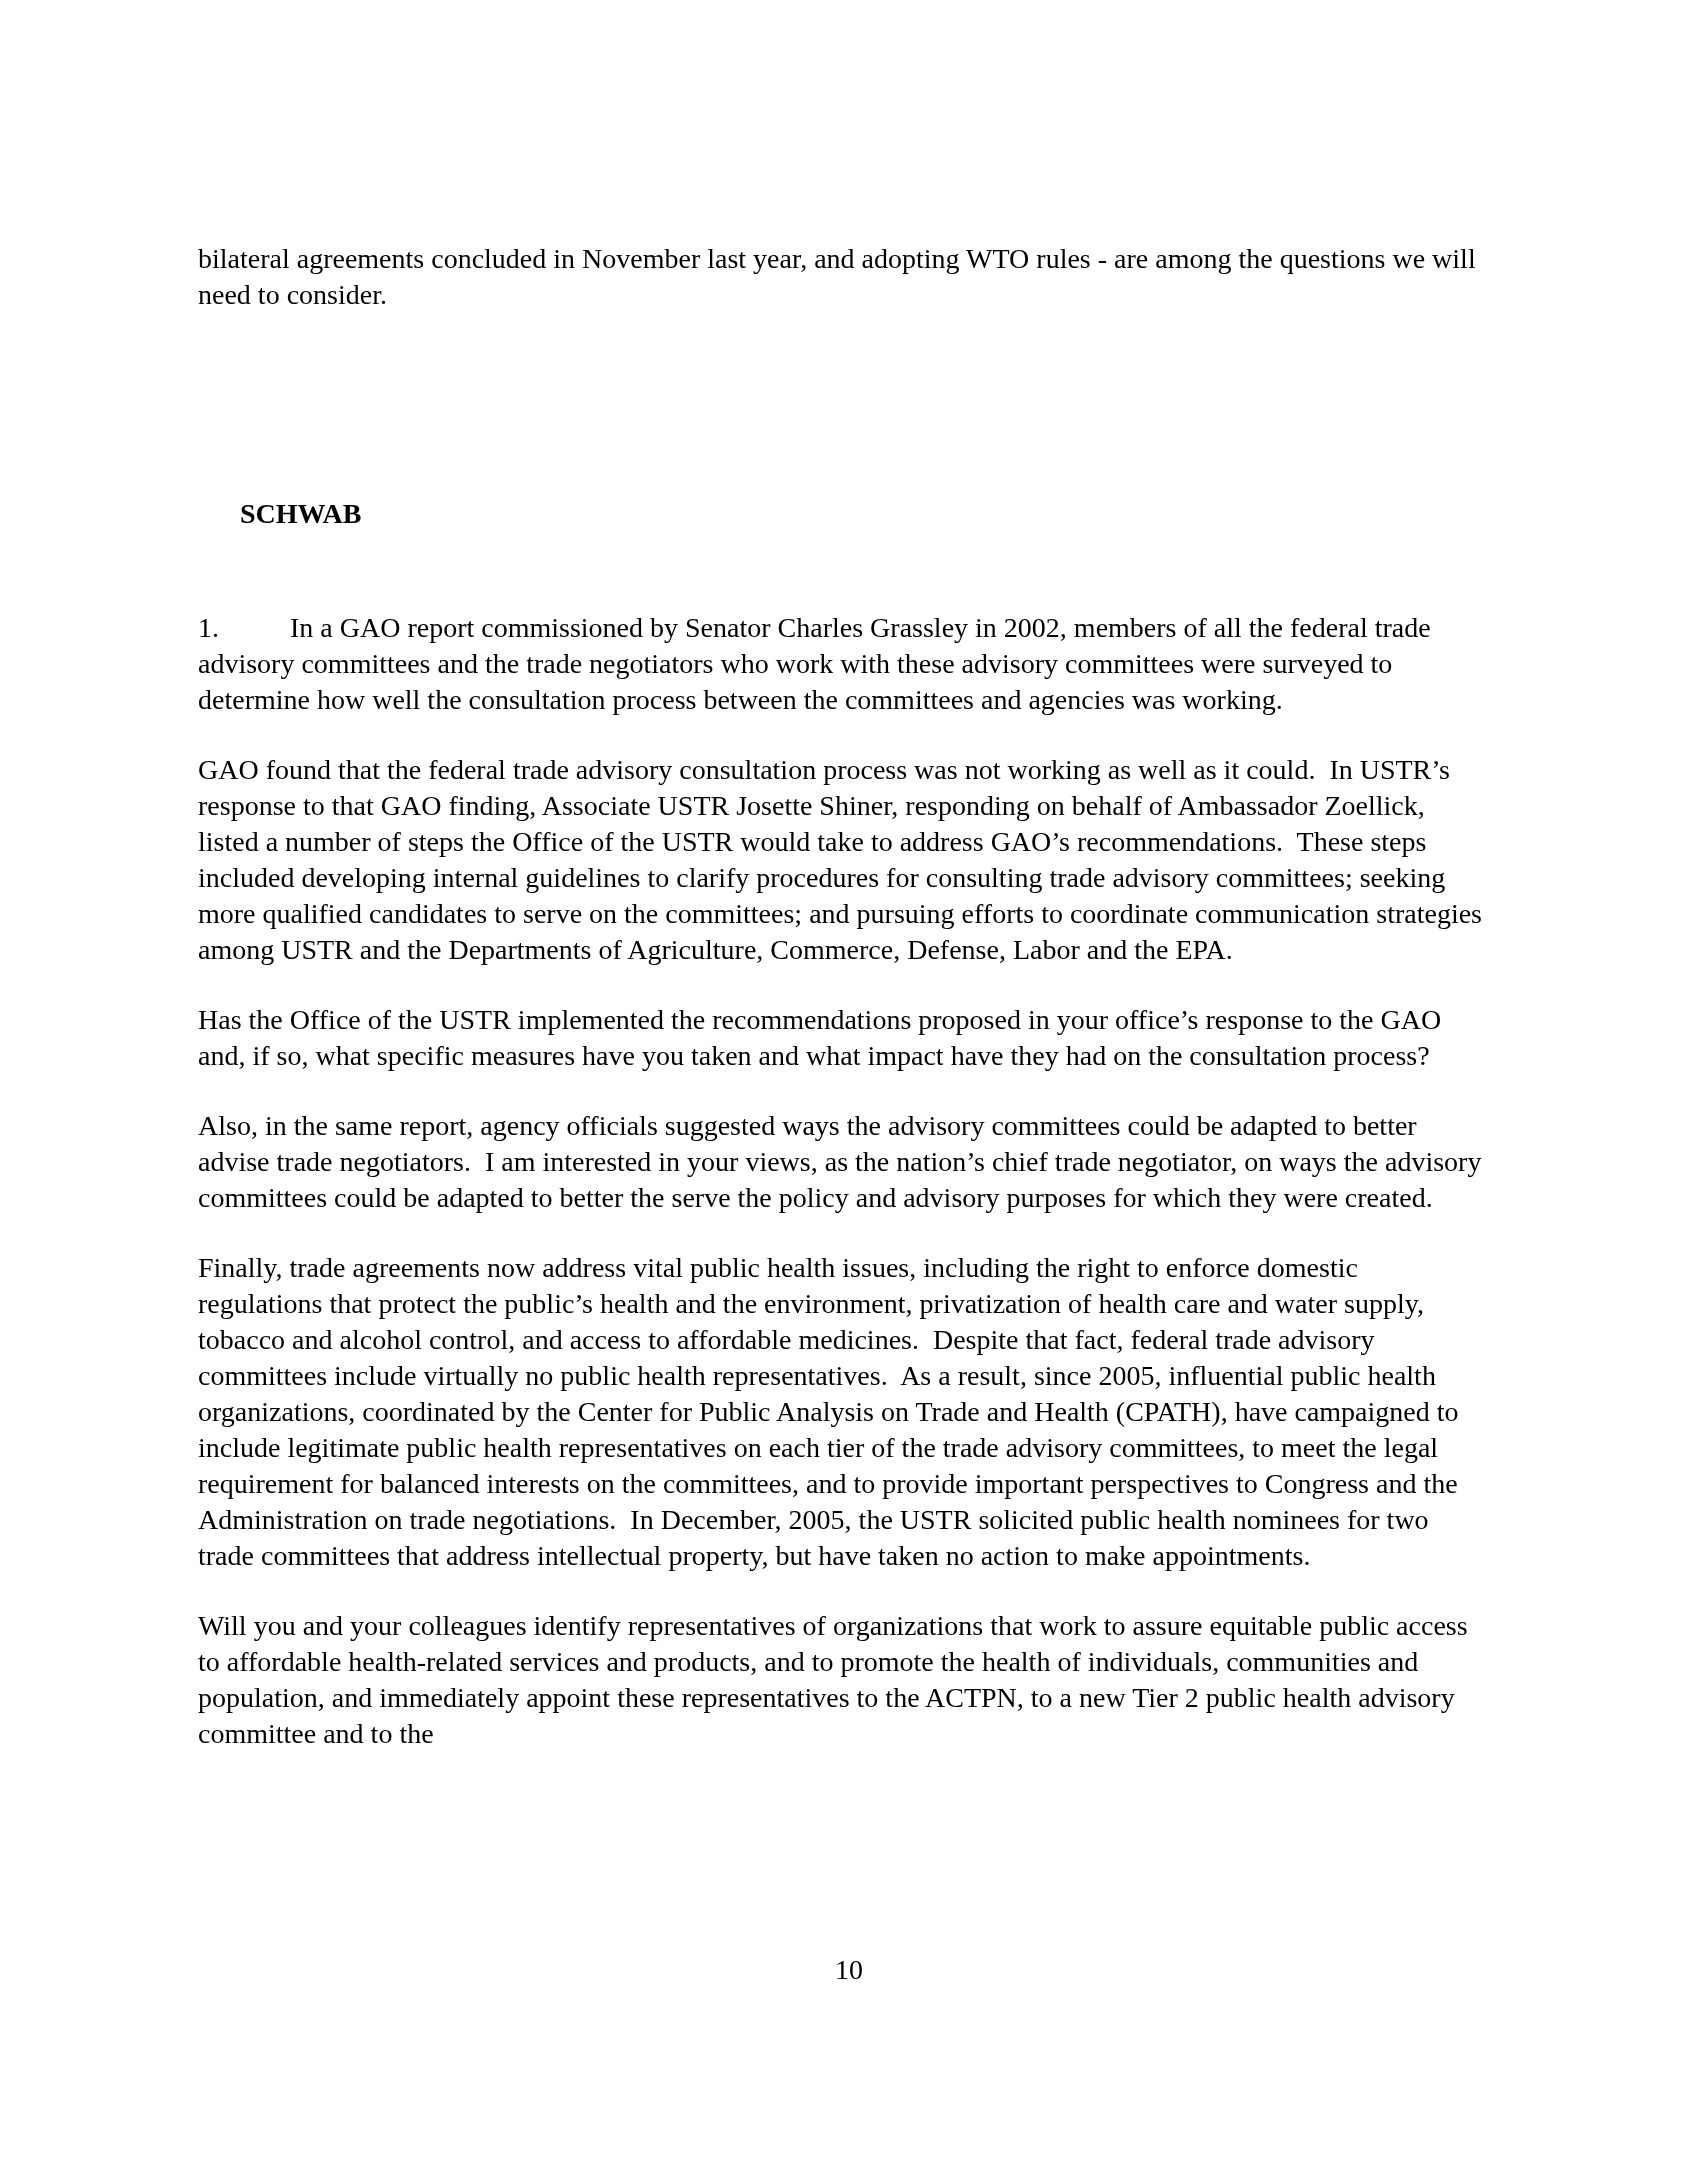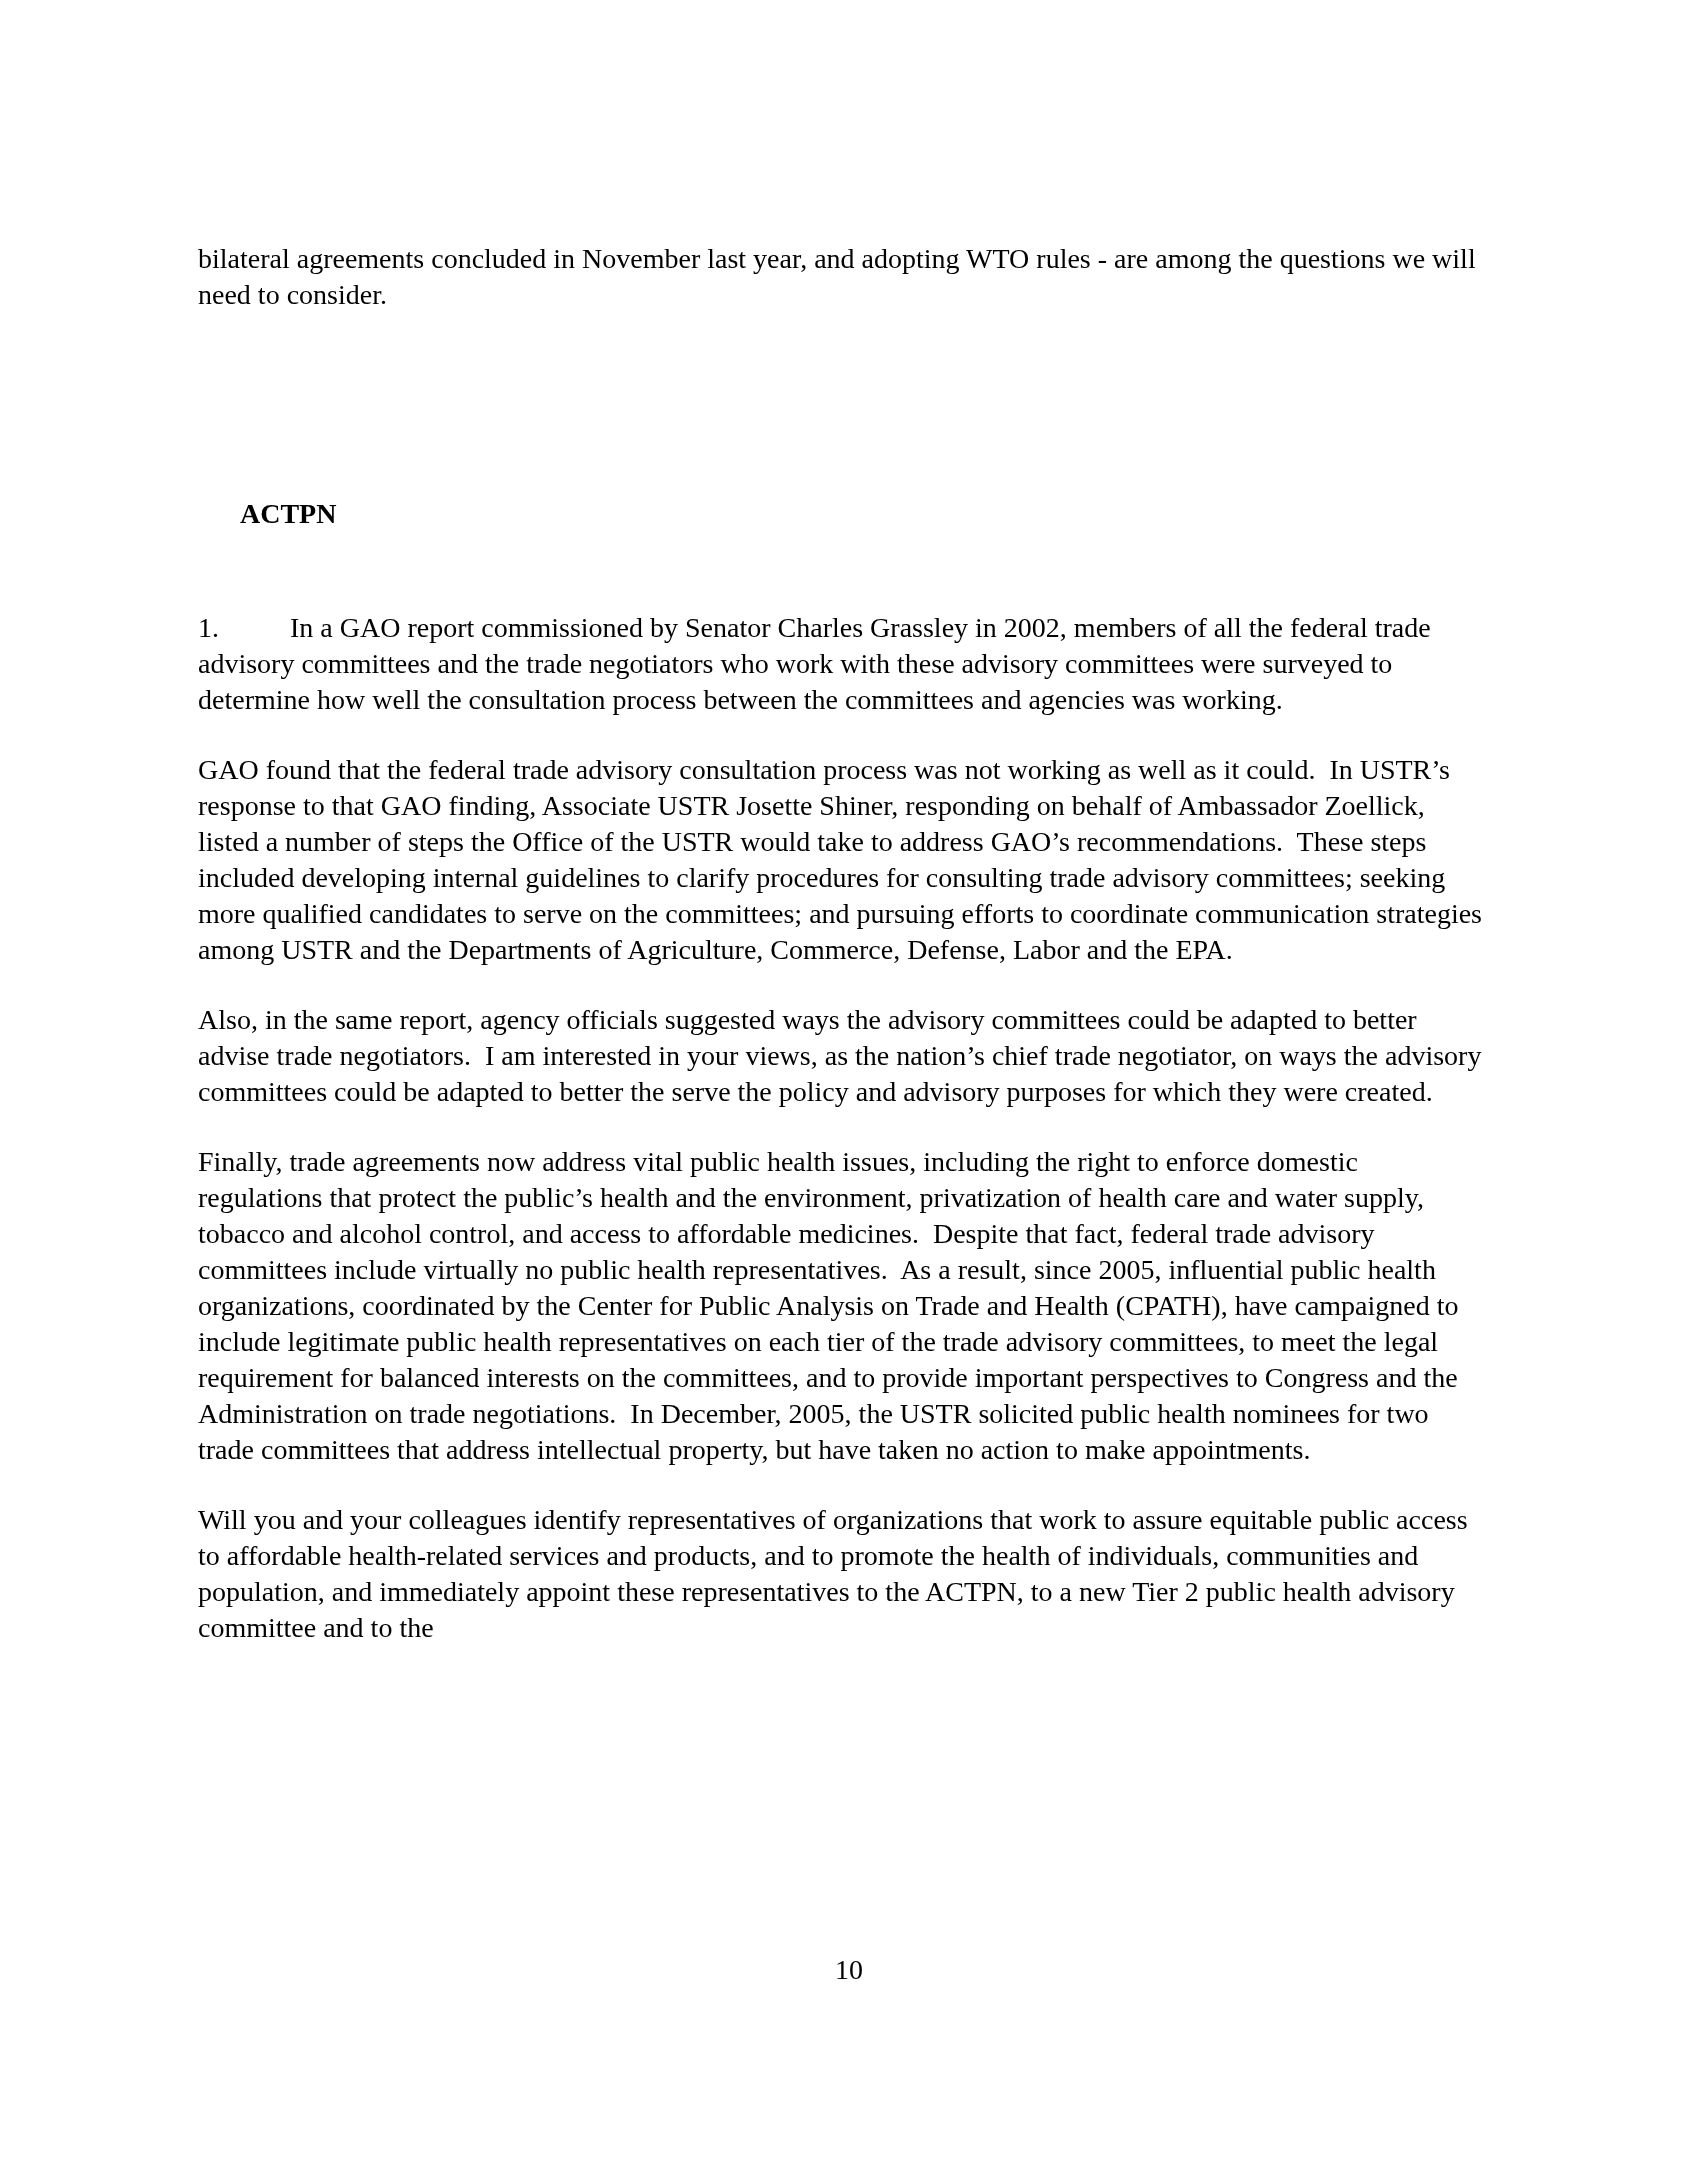--- a/index.html
+++ b/index.html
@@ -52,27 +52,28 @@
 </head>
 <body>
 
 <div class="page">
   <div class="content">
 
     <p>bilateral agreements concluded in November last year, and adopting WTO rules - are among the questions we will need to consider.</p>
 
     <div class="doc-heading">
       <br>
-      <span>ACTPN</span>
+      <span>SCHWAB</span>
     </div>
 
     <p><span class="qnum">1.</span><span class="tab"></span><span>In a GAO report commissioned by Senator Charles Grassley in 2002, members of all the federal trade advisory committees and the trade negotiators who work with these advisory committees were surveyed to determine how well the consultation process between the committees and agencies was working.</span></p>
 
     <p>GAO found that the federal trade advisory consultation process was not working as well as it could.  In USTR’s response to that GAO finding, Associate USTR Josette Shiner, responding on behalf of Ambassador Zoellick, listed a number of steps the Office of the USTR would take to address GAO’s recommendations.  These steps included developing internal guidelines to clarify procedures for consulting trade advisory committees; seeking more qualified candidates to serve on the committees; and pursuing efforts to coordinate communication strategies among USTR and the Departments of Agriculture, Commerce, Defense, Labor and the EPA.</p>
 
+    <p>Has the Office of the USTR implemented the recommendations proposed in your office’s response to the GAO and, if so, what specific measures have you taken and what impact have they had on the consultation process?</p>
 
     <p>Also, in the same report, agency officials suggested ways the advisory committees could be adapted to better advise trade negotiators.  I am interested in your views, as the nation’s chief trade negotiator, on ways the advisory committees could be adapted to better the serve the policy and advisory purposes for which they were created.</p>
 
     <p>Finally, trade agreements now address vital public health issues, including the right to enforce domestic regulations that protect the public’s health and the environment, privatization of health care and water supply, tobacco and alcohol control, and access to affordable medicines.  Despite that fact, federal trade advisory committees include virtually no public health representatives.  As a result, since 2005, influential public health organizations, coordinated by the Center for Public Analysis on Trade and Health (CPATH), have campaigned to include legitimate public health representatives on each tier of the trade advisory committees, to meet the legal requirement for balanced interests on the committees, and to provide important perspectives to Congress and the Administration on trade negotiations.  In December, 2005, the USTR solicited public health nominees for two trade committees that address intellectual property, but have taken no action to make appointments.</p>
 
     <p>Will you and your colleagues identify representatives of organizations that work to assure equitable public access to affordable health-related services and products, and to promote the health of individuals, communities and population, and immediately appoint these representatives to the ACTPN, to a new Tier 2 public health advisory committee and to the</p>
 
   </div>
 
   <div class="page-number">10</div>

